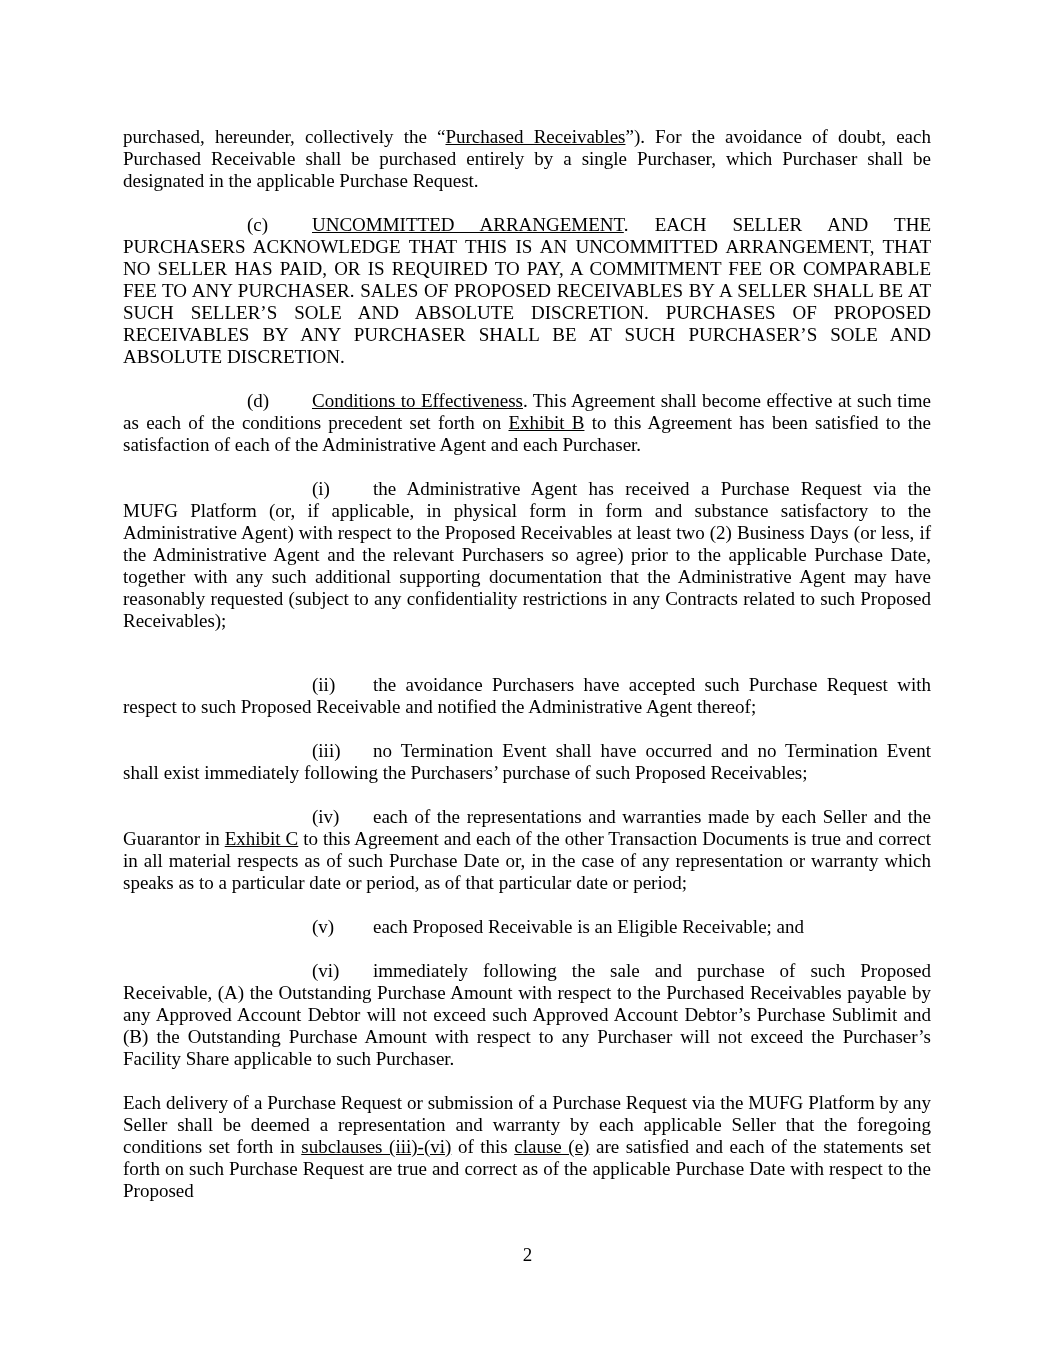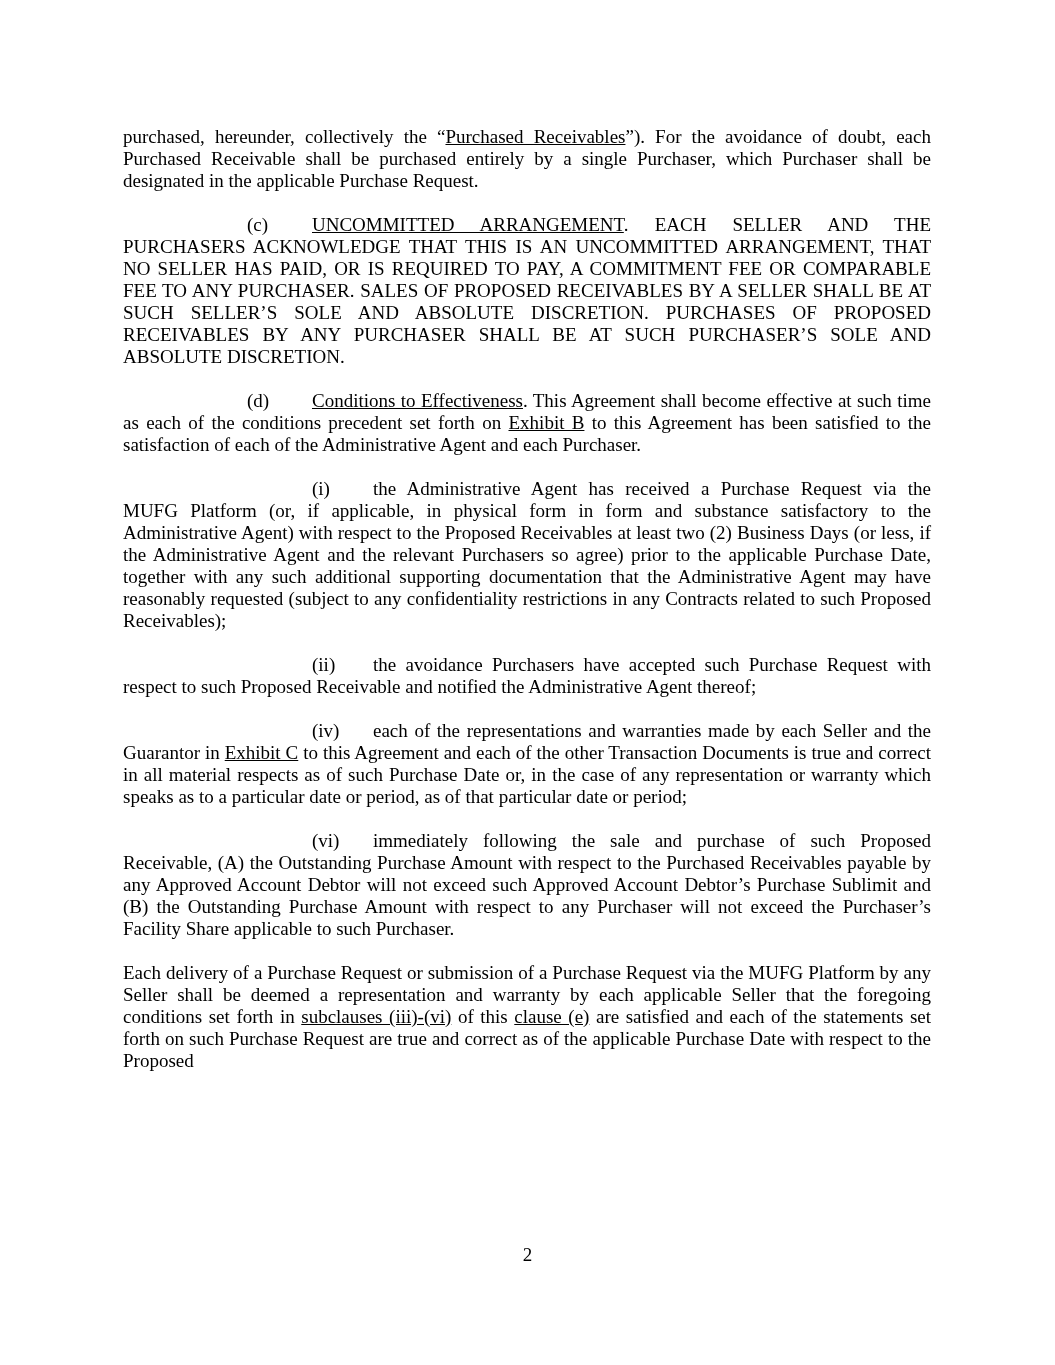--- a/index.html
+++ b/index.html
@@ -49,19 +49,21 @@
 </style>
 </head>
 <body>
 
 <div class="page">
   <div class="content">
       <p class="para" style="text-indent: 0px;"><span>purchased, hereunder, collectively the “</span><span class="u">Purchased Receivables</span><span>”).  For the avoidance of doubt, each Purchased Receivable shall be purchased entirely by a single Purchaser, which Purchaser shall be designated in the applicable Purchase Request.</span></p>
       <p class="para" style="text-indent: 124px;"><span class="label" style="width: 65px;">(c)</span><span class="u">UNCOMMITTED ARRANGEMENT</span><span>.  EACH SELLER AND THE PURCHASERS ACKNOWLEDGE THAT THIS IS AN UNCOMMITTED ARRANGEMENT, THAT NO SELLER HAS PAID, OR IS REQUIRED TO PAY, A COMMITMENT FEE OR COMPARABLE FEE TO ANY PURCHASER. SALES OF PROPOSED RECEIVABLES BY A SELLER SHALL BE AT SUCH SELLER’S SOLE AND ABSOLUTE DISCRETION. PURCHASES OF PROPOSED RECEIVABLES BY ANY PURCHASER SHALL BE AT SUCH PURCHASER’S SOLE AND ABSOLUTE DISCRETION.</span></p>
       <p class="para" style="text-indent: 124px;"><span class="label" style="width: 65px;">(d)</span><span class="u">Conditions to Effectiveness</span><span>. This Agreement shall become effective at such time as each of the conditions precedent set forth on </span><span class="u">Exhibit B</span><span> to this Agreement has been satisfied to the satisfaction of each of the Administrative Agent and each Purchaser.</span></p>
       <p class="para" style="text-indent: 189px;"><span class="label" style="width: 61px;">(i)</span><span>the Administrative Agent has received a Purchase Request via the MUFG Platform (or, if applicable, in physical form in form and substance satisfactory to the Administrative Agent) with respect to the Proposed Receivables at least two (2) Business Days (or less, if the Administrative Agent and the relevant Purchasers so agree) prior to the applicable Purchase Date, together with any such additional supporting documentation that the Administrative Agent may have reasonably requested (subject to any confidentiality restrictions in any Contracts related to such Proposed Receivables);</span></p>
-      <p class="para" style="text-indent: 189px;"><span class="label" style="width: 61px;">(ii)</span><span>the avoidance Purchasers have accepted such Purchase Request with respect to such Proposed Receivable and notified the Administrative Agent thereof;</span></p>
+      <p class="para" style="text-indent: 189px;"><span class="label" style="width: 61px; margin-top: 20px;">(ii)</span><span>the avoidance Purchasers have accepted such Purchase Request with respect to such Proposed Receivable and notified the Administrative Agent thereof;</span></p>
+      <p class="para" style="text-indent: 189px;"><span class="label" style="width: 61px;">(iii)</span><span>no Termination Event shall have occurred and no Termination Event shall exist immediately following the Purchasers’ purchase of such Proposed Receivables;</span></p>
       <p class="para" style="text-indent: 189px;"><span class="label" style="width: 61px;">(iv)</span><span>each of the representations and warranties made by each Seller and the Guarantor in </span><span class="u">Exhibit C</span><span> to this Agreement and each of the other Transaction Documents is true and correct in all material respects as of such Purchase Date or, in the case of any representation or warranty which speaks as to a particular date or period, as of that particular date or period;</span></p>
+      <p class="para" style="text-indent: 189px;"><span class="label" style="width: 61px;">(v)</span><span>each Proposed Receivable is an Eligible Receivable; and</span></p>
       <p class="para" style="text-indent: 189px;"><span class="label" style="width: 61px;">(vi)</span><span>immediately following the sale and purchase of such Proposed Receivable, (A) the Outstanding Purchase Amount with respect to the Purchased Receivables payable by any Approved Account Debtor will not exceed such Approved Account Debtor’s Purchase Sublimit and (B) the Outstanding Purchase Amount with respect to any Purchaser will not exceed the Purchaser’s Facility Share applicable to such Purchaser.</span></p>
       <p class="para" style="text-indent: 0px;"><span>Each delivery of a Purchase Request or submission of a Purchase Request via the MUFG Platform by any Seller shall be deemed a representation and warranty by each applicable Seller that the foregoing conditions set forth in </span><span class="u">subclauses (iii)-(vi)</span><span> of this </span><span class="u">clause (e)</span><span> are satisfied and each of the statements set forth on such Purchase Request are true and correct as of the applicable Purchase Date with respect to the Proposed</span></p>
     </div>
   <div class="page-number">2</div>
 </div>
 
 </body></html>

